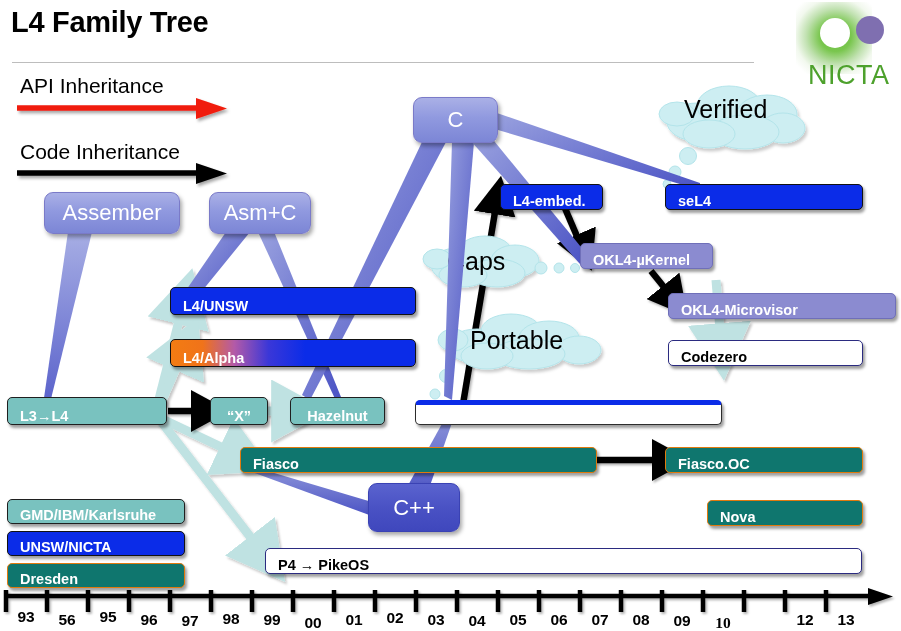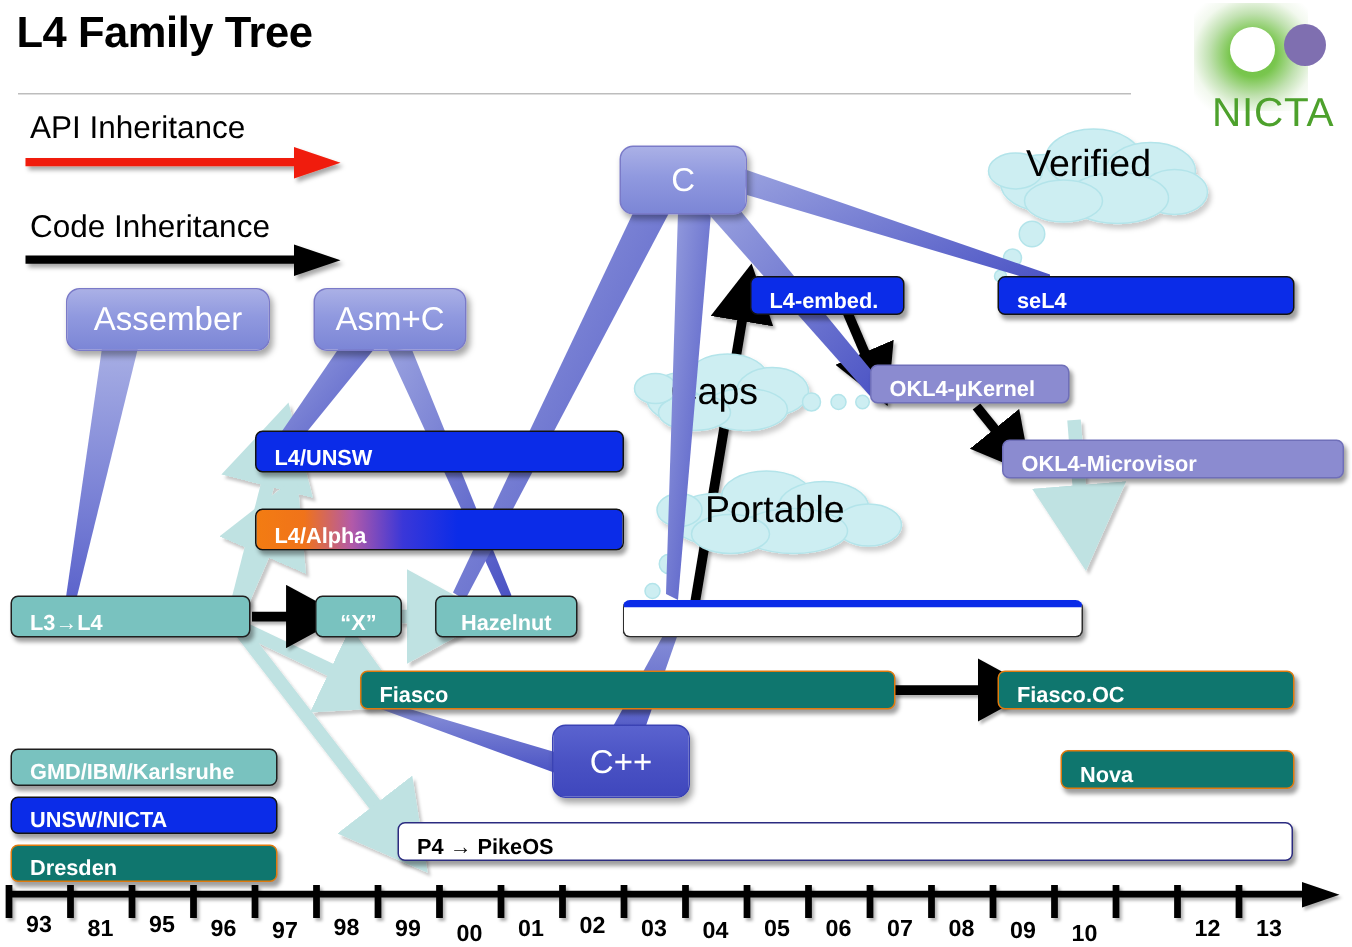--- a/index.html
+++ b/index.html
@@ -343,20 +343,23 @@
   </div>
 
   <div class="box purple" style="left:580px; top:243px; width:133px; height:26px;">
     <span>OKL4-µKernel</span>
   </div>
 
   <div class="box purple" style="left:668px; top:293px; width:228px; height:26px;">
     <span>OKL4-Microvisor</span>
   </div>
 
+  <div class="box white" style="left:668px; top:340px; width:195px; height:26px;">
+    <span>Codezero</span>
+  </div>
 
   <div class="box orange" style="left:240px; top:447px; width:357px; height:26px;">
     <span>Fiasco</span>
   </div>
 
   <div class="box orange" style="left:665px; top:447px; width:198px; height:26px;">
     <span>Fiasco.OC</span>
   </div>
 
   <div class="box orange" style="left:707px; top:500px; width:156px; height:26px;">
@@ -406,35 +409,35 @@
           <line x1="621" y1="4" x2="621" y2="26"></line>
           <line x1="662" y1="4" x2="662" y2="26"></line>
           <line x1="703" y1="4" x2="703" y2="26"></line>
           <line x1="744" y1="4" x2="744" y2="26"></line>
           <line x1="785" y1="4" x2="785" y2="26"></line>
           <line x1="826" y1="4" x2="826" y2="26"></line>
         </g>
       </g>
     </svg>
     <div class="tick-label" style="left:11px;  top:22px;">93</div>
-    <div class="tick-label" style="left:52px;  top:25px;">81</div>
+    <div class="tick-label" style="left:52px;  top:25px;">56</div>
     <div class="tick-label" style="left:93px;  top:22px;">95</div>
     <div class="tick-label" style="left:134px; top:25px;">96</div>
     <div class="tick-label" style="left:175px; top:26px;">97</div>
     <div class="tick-label" style="left:216px; top:24px;">98</div>
     <div class="tick-label" style="left:257px; top:25px;">99</div>
     <div class="tick-label" style="left:298px; top:28px;">00</div>
     <div class="tick-label" style="left:339px; top:25px;">01</div>
     <div class="tick-label" style="left:380px; top:23px;">02</div>
     <div class="tick-label" style="left:421px; top:25px;">03</div>
     <div class="tick-label" style="left:462px; top:26px;">04</div>
     <div class="tick-label" style="left:503px; top:25px;">05</div>
     <div class="tick-label" style="left:544px; top:25px;">06</div>
     <div class="tick-label" style="left:585px; top:25px;">07</div>
     <div class="tick-label" style="left:626px; top:25px;">08</div>
     <div class="tick-label" style="left:667px; top:26px;">09</div>
-    <div class="tick-label" style="left:708px; top:28px;">10</div>
+    <div class="tick-label" style="left:708px; top:28px;font-family:Liberation Serif, serif;">10</div>
     <div class="tick-label" style="left:749px; top:27px;margin-top:20px;">11</div>
     <div class="tick-label" style="left:790px; top:25px;">12</div>
     <div class="tick-label" style="left:831px; top:25px;">13</div>
   </div>
 
 </div>
 
 </body></html>

